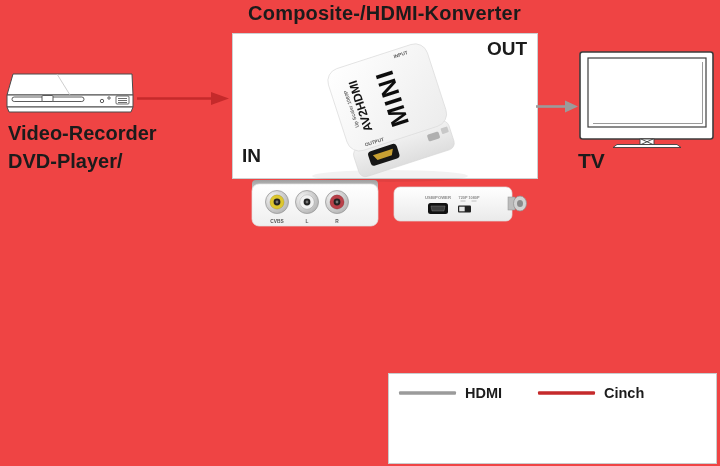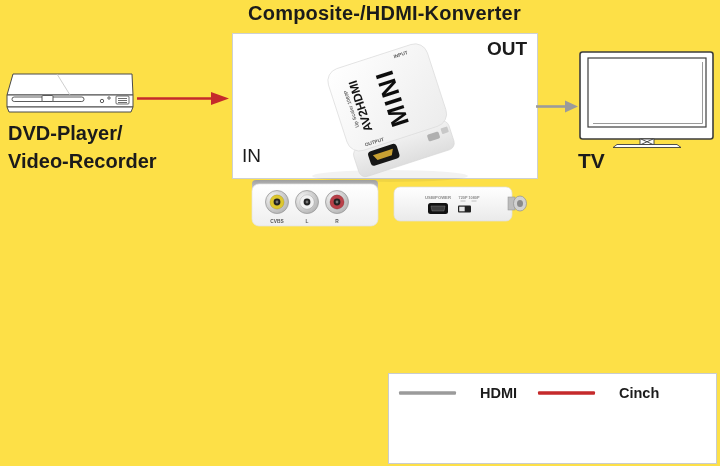--- a/index.html
+++ b/index.html
@@ -1,42 +1,42 @@
 <!DOCTYPE html>
 <html><head>
 <meta charset="utf-8">
 <style>
   html,body{margin:0;padding:0;background:#ffffff;}
   #canvas{
-    position:relative;width:720px;height:466px;background:#fde047;overflow:hidden;
+    position:relative;width:720px;height:466px;background:#ef4444;overflow:hidden;
     font-family:"Liberation Sans", sans-serif;color:#1b1b1b;
   }
   .abs{position:absolute;}
   #title{
     left:222px;top:2px;width:325px;text-align:center;
     font-size:20px;font-weight:700;letter-spacing:.2px;color:#1b1b1b;
   }
   #source-label{
     left:8px;top:119px;font-size:20px;font-weight:700;line-height:28px;color:#1b1b1b;
   }
   #converter-frame{
     left:232px;top:33px;width:304px;height:144px;
     border:1px solid #cdd0d2;background:#ffffff;
   }
   #out-label{position:absolute;right:10px;top:4px;font-size:19px;font-weight:700;color:#1b1b1b;}
-  #in-label{position:absolute;left:9px;bottom:11px;font-size:19px;font-weight:400;color:#1b1b1b;}
+  #in-label{position:absolute;left:9px;bottom:11px;font-size:19px;font-weight:700;color:#1b1b1b;}
   #tv-label{
     left:578px;top:149px;width:140px;text-align:left;
     font-size:21px;font-weight:700;color:#1b1b1b;
   }
   #legend-frame{
     left:388px;top:373px;width:327px;height:89px;
     border:1px solid #c9cccd;background:#ffffff;
   }
-  .legend-item{position:absolute;top:11px;display:flex;align-items:center;gap:24px;}
+  .legend-item{position:absolute;top:11px;display:flex;align-items:center;gap:9px;}
   #legend-item-hdmi{left:10px;}
   #legend-item-cinch{left:149px;align-items:center;}
   .legend-label{font-size:14.5px;font-weight:700;color:#1c1c1c;}
   svg{display:block;overflow:visible;}
 </style>
 </head>
 <body>
 
 <div id="canvas">
 
@@ -55,22 +55,22 @@
     <circle cx="107" cy="28" r="1.2" fill="#ffffff" stroke="#4a4a4a" stroke-width="0.9"></circle>
     <g stroke="#4a4a4a" stroke-width="0.8" fill="#ffffff">
       <rect x="114" y="26" width="13" height="8" rx="1"></rect>
       <line x1="116" y1="28.5" x2="125" y2="28.5"></line>
       <line x1="116" y1="30.5" x2="125" y2="30.5"></line>
       <line x1="116" y1="32.5" x2="125" y2="32.5"></line>
     </g>
   </svg>
 
   <div id="source-label" class="abs">
+    <div>Video-Recorder</div>
     <div>DVD-Player/</div>
-    <div>Video-Recorder</div>
   </div>
 
   <svg class="abs" style="left:135px;top:90px;" width="96" height="17" viewBox="0 0 96 17">
     <line x1="2" y1="8.5" x2="77" y2="8.5" stroke-width="2.6" stroke="#c52a2b"></line>
     <polygon points="76,2 94,8.5 76,15" fill="#c52a2b"></polygon>
   </svg>
 
   <div id="converter-frame" class="abs">
     <div id="out-label">OUT</div>
     <div id="in-label">IN</div>

